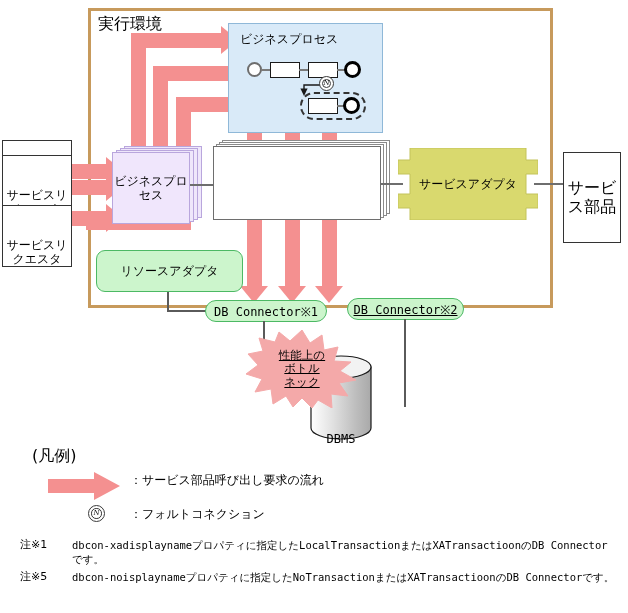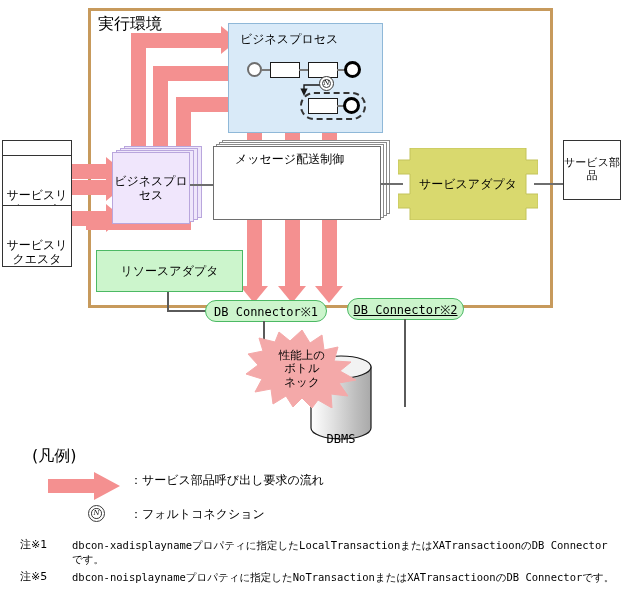--- a/index.html
+++ b/index.html
@@ -42,28 +42,28 @@
     line-height: 1.12;
     font-size: 12px;
     letter-spacing: 0px;
   }
   #requester-1 { top: 140px; }
   #requester-2 { top: 155px; }
   #requester-3 { top: 205px; }
 
   
   #service-component {
-    left: 563px; top: 140px; width: 58px; height: 60px;
+    left: 563px; top: 152px; width: 58px; height: 91px;
     border: 1.5px solid #333333;
     background: #ffffff;
     box-sizing: border-box;
     display: flex; align-items: center; justify-content: center;
     text-align: center;
     line-height: 1.15;
-    font-size: 11px;
+    font-size: 16px;
   }
 
   
   .stack-layer {
     border: 1px solid #b9a6dd;
     background: #efe7fb;
     box-sizing: border-box;
   }
   #reqrecv-l3 { left: 124px; top: 146px; width: 78px; height: 72px; }
   #reqrecv-l2 { left: 120px; top: 148px; width: 78px; height: 72px; }
@@ -196,21 +196,21 @@
     white-space: nowrap;
     pointer-events: none;
   }
   #line-hcsc-adapter { left: 381px; top: 183px; width: 22px; height: 1.5px; background: #6e6e6e; }
   #line-adapter-component { left: 534px; top: 183px; width: 30px; height: 1.5px; background: #6e6e6e; }
 
   
   #resource-adapter {
     left: 96px; top: 250px; width: 147px; height: 42px;
     border: 1.5px solid #4cb964;
-    border-radius: 0;
+    border-radius: 9px;
     background: #ccf5cc;
     box-sizing: border-box;
     display: flex; flex-direction: column;
     align-items: center; justify-content: center;
     line-height: 1.22;
     font-size: 12px;
     font-family: "DejaVu Sans Mono", "Liberation Mono", monospace;
   }
 
   
@@ -264,20 +264,21 @@
   
   #bottleneck { left: 246px; top: 330px; width: 112px; height: 78px; }
   #bottleneck-label {
     left: 246px; top: 330px; width: 112px; height: 78px;
     display: flex; flex-direction: column;
     align-items: center; justify-content: center;
     font-size: 11.5px;
     line-height: 1.18;
     text-align: right;
     pointer-events: none;
+    text-decoration: underline;
   }
 
   
   #dbms { left: 310px; top: 355px; width: 62px; height: 85px; }
   #dbms-label {
     left: 300px; top: 432px; width: 82px;
     text-align: center;
     font-size: 12px;
     font-family: "DejaVu Sans Mono", "Liberation Mono", monospace;
   }
@@ -358,21 +359,20 @@
 <div class="abs stack-layer" id="reqrecv-l2"></div>
 <div class="abs stack-layer" id="reqrecv-l1"></div>
 <div class="abs" id="reqrecv-main">
   <span>ビジネスプロセス</span>
 </div>
 
 <div class="abs hcsc-layer" id="hcsc-l3"></div>
 <div class="abs hcsc-layer" id="hcsc-l2"></div>
 <div class="abs hcsc-layer" id="hcsc-l1"></div>
 <div class="abs" id="hcsc-main">
-  <span class="ln ln2">メッセージ配送制御</span>
 </div>
 <div class="abs" id="line-reqrecv-hcsc"></div>
 
 <div class="abs" id="bizproc"></div>
 <div class="abs" id="bizproc-label">ビジネスプロセス</div>
 
 <div class="abs bp-circle-thin" id="bp-start"></div>
 <div class="abs bp-link" id="bp-link1"></div>
 <div class="abs bp-rect" id="bp-task1"></div>
 <div class="abs bp-link" id="bp-link2"></div>

